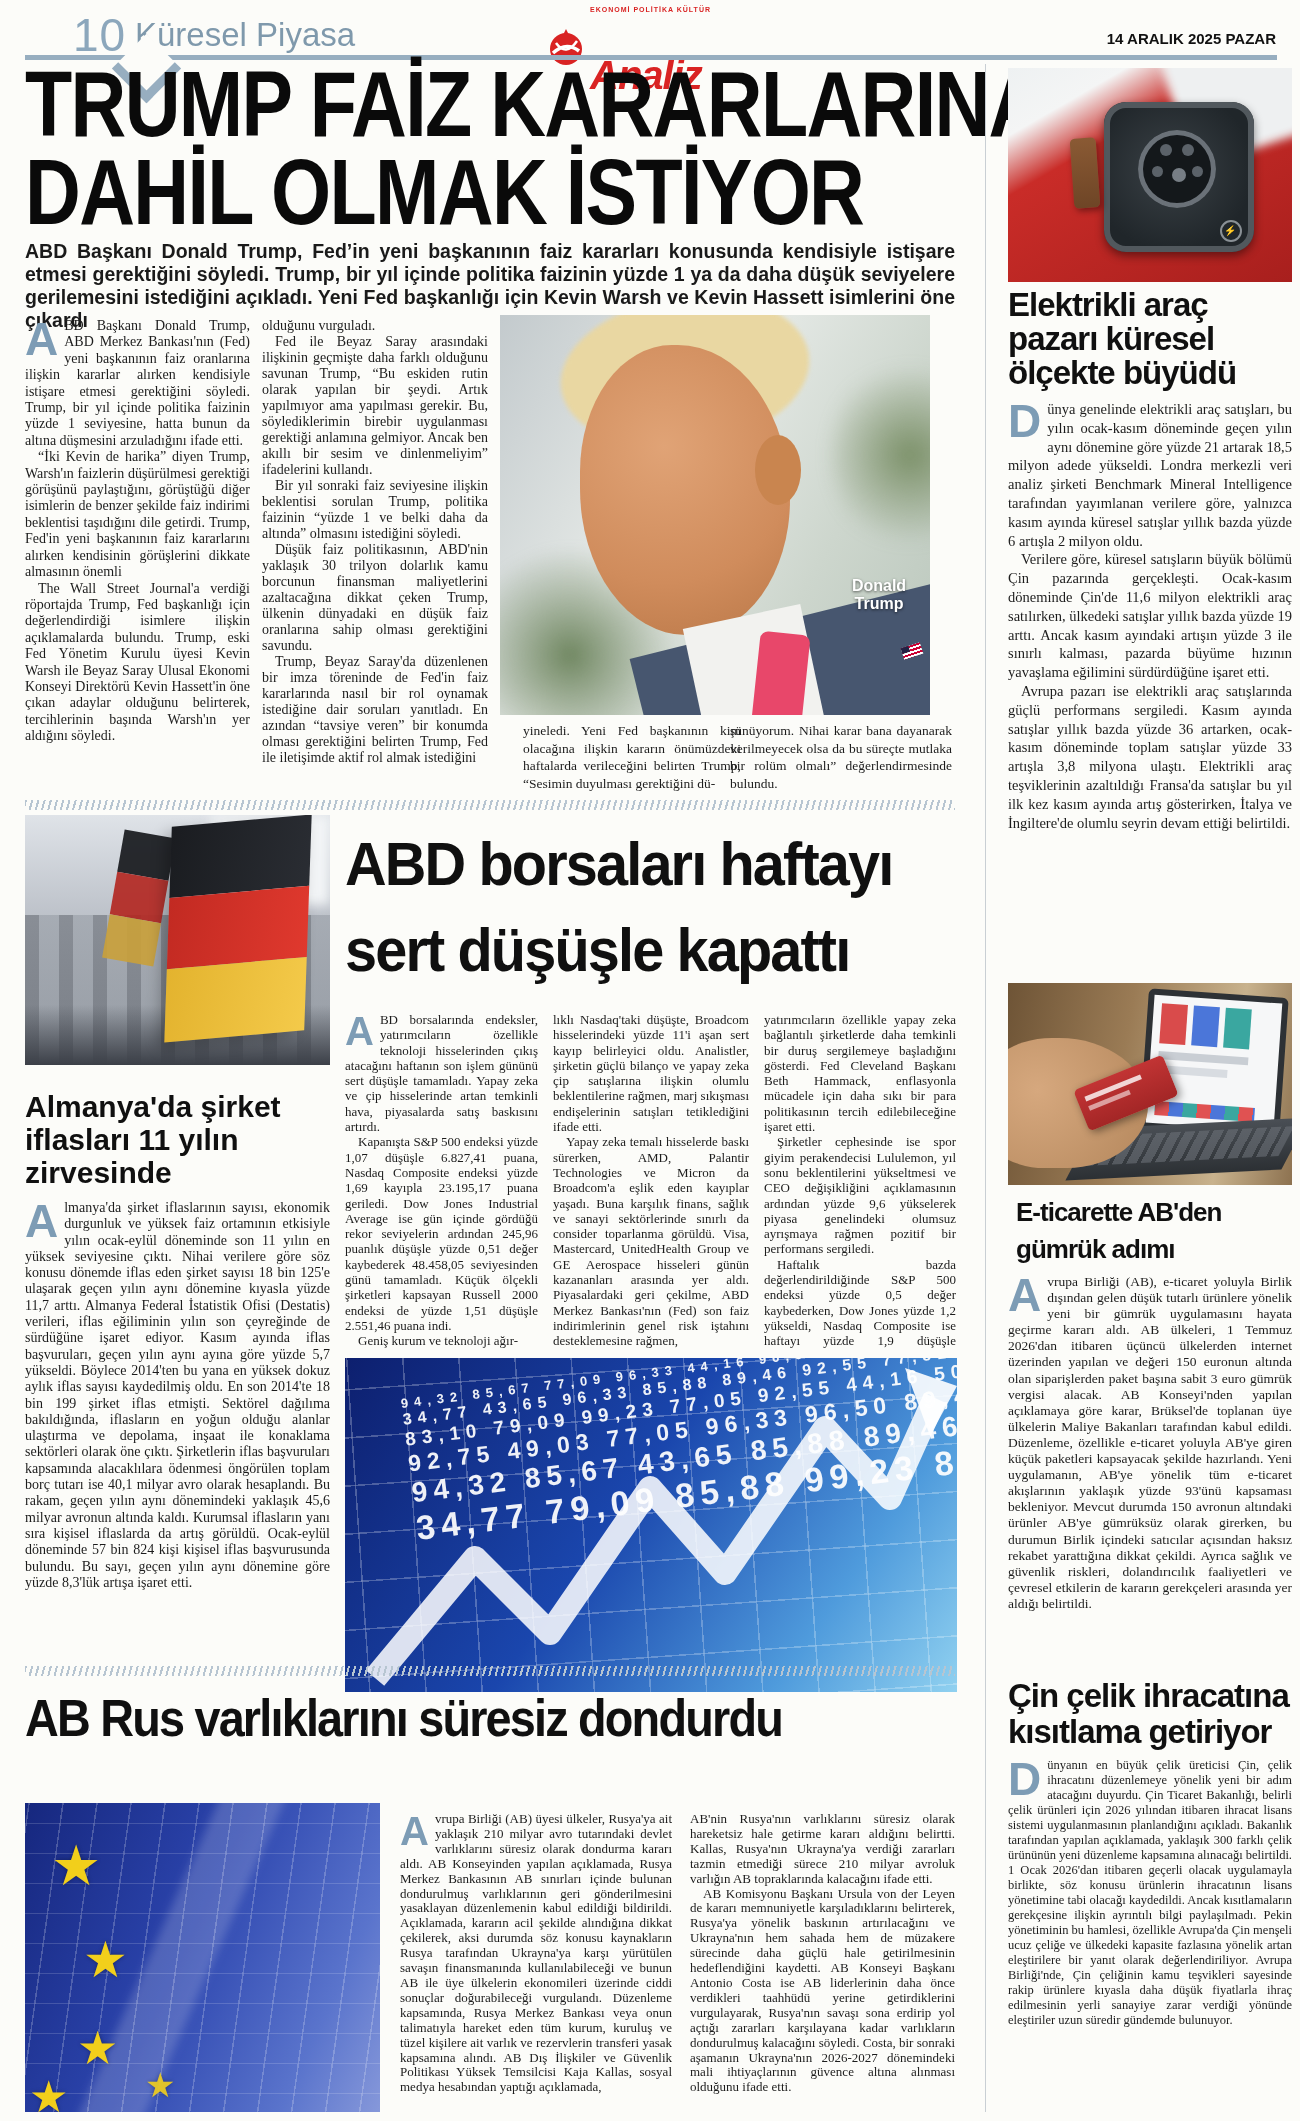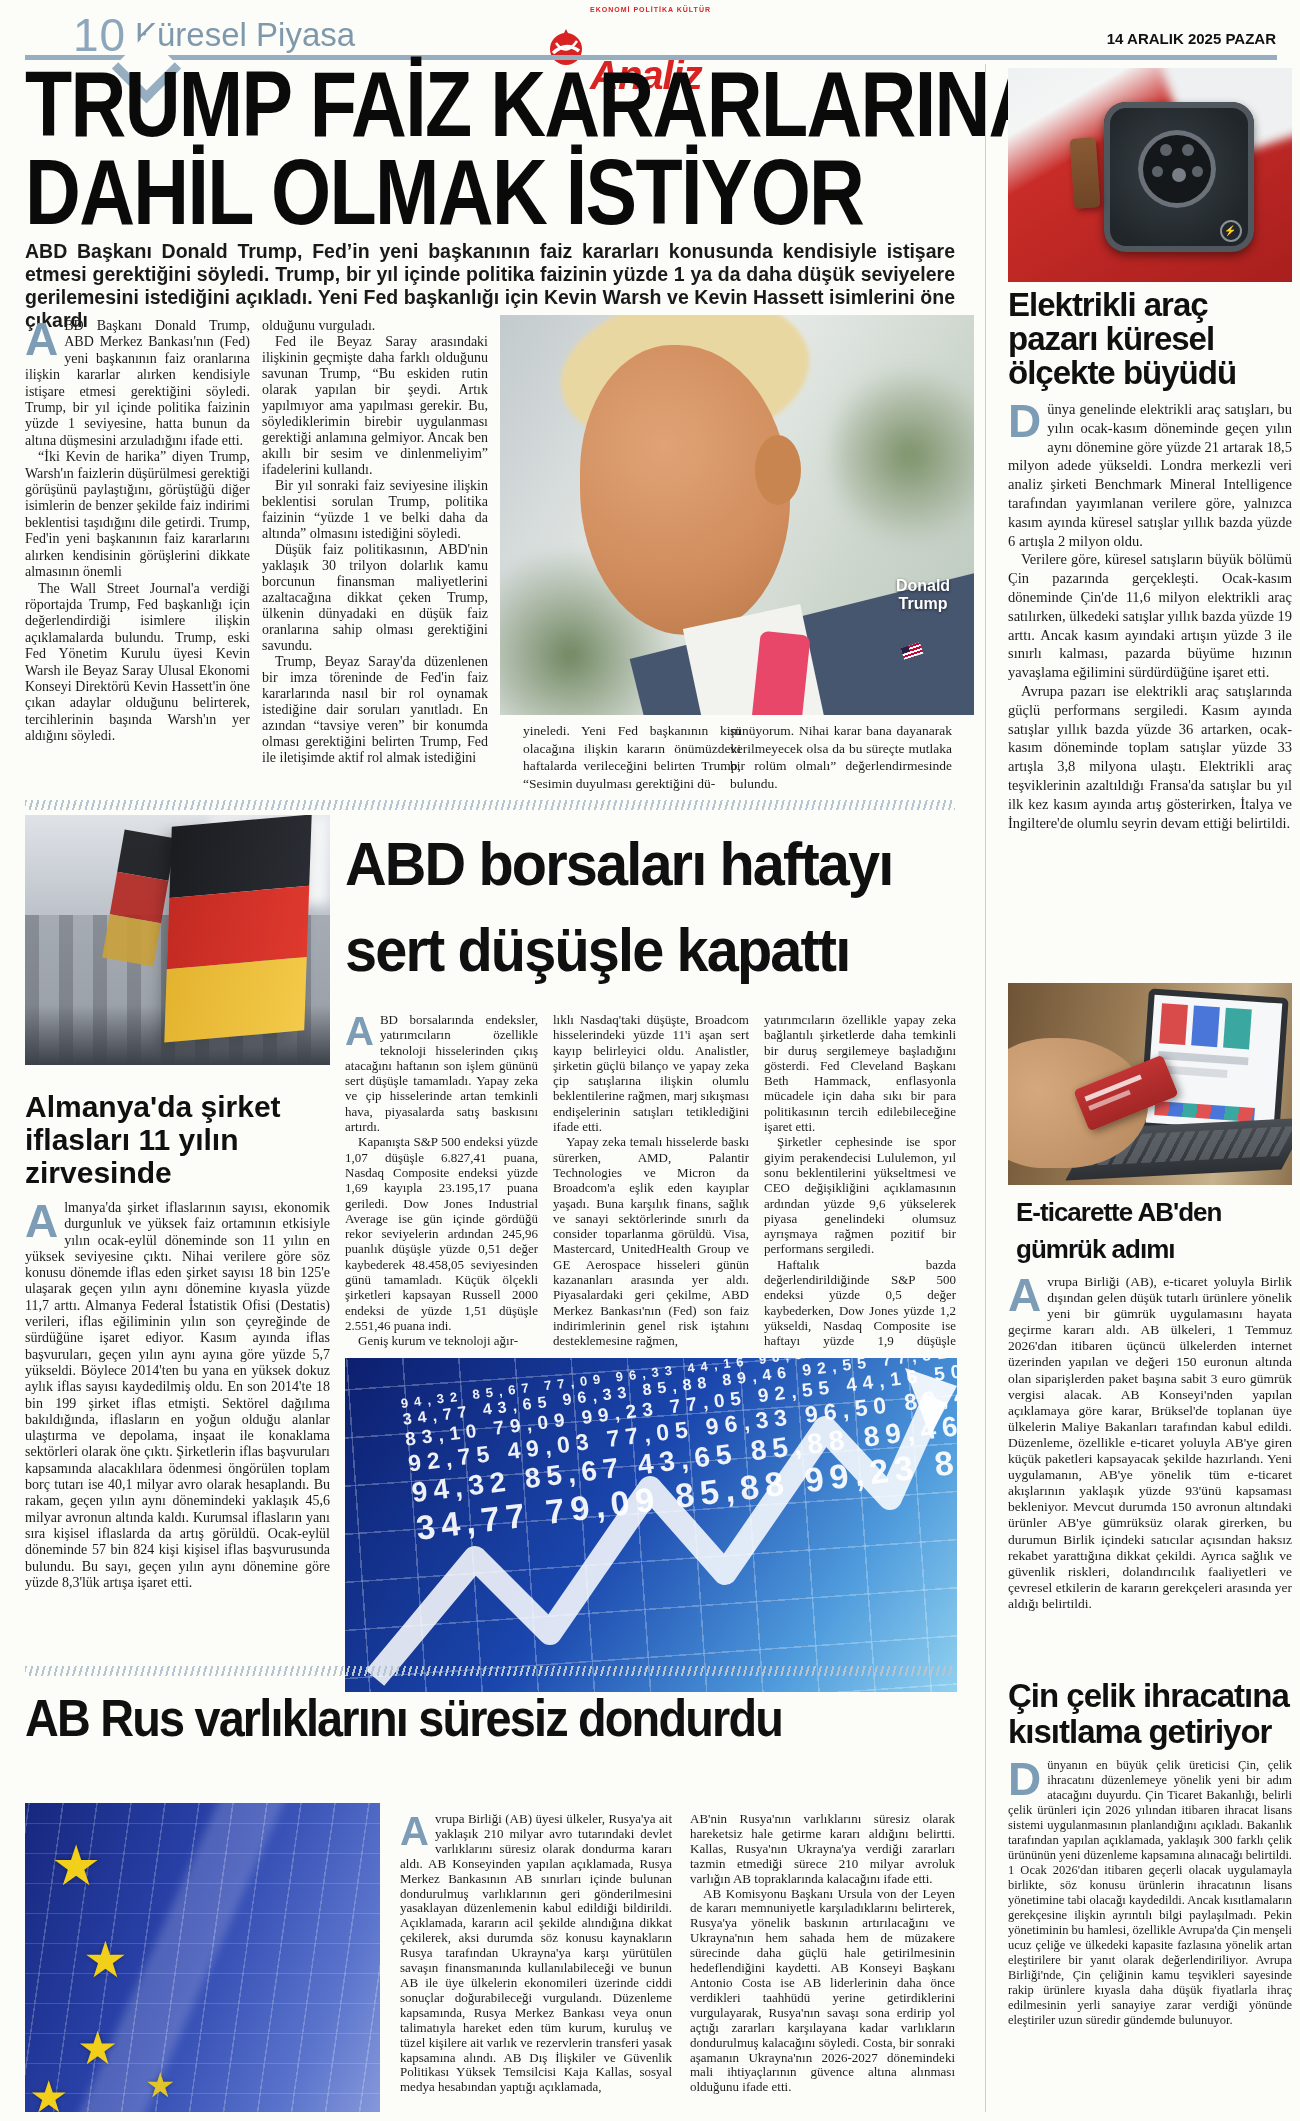--- a/index.html
+++ b/index.html
@@ -82,21 +82,21 @@
   </div>
 
   <div class="abs body-col" style="left:262px;top:318px;width:226px;height:478px;font-size:14px;line-height:16px;">
     <p class="ni">olduğunu vurguladı.</p>
     <p>Fed ile Beyaz Saray arasındaki ilişkinin geçmişte daha farklı olduğunu savunan Trump, “Bu eskiden rutin olarak yapılan bir şeydi. Artık yapılmıyor ama yapılması gerekir. Bu, söylediklerimin birebir uygulanması gerektiği anlamına gelmiyor. Ancak ben akıllı bir sesim ve dinlenmeliyim” ifadelerini kullandı.</p>
     <p>Bir yıl sonraki faiz seviyesine ilişkin beklentisi sorulan Trump, politika faizinin “yüzde 1 ve belki daha da altında” olmasını istediğini söyledi.</p>
     <p>Düşük faiz politikasının, ABD'nin yaklaşık 30 trilyon dolarlık kamu borcunun finansman maliyetlerini azaltacağına dikkat çeken Trump, ülkenin dünyadaki en düşük faiz oranlarına sahip olması gerektiğini savundu.</p>
     <p>Trump, Beyaz Saray'da düzenlenen bir imza töreninde de Fed'in faiz kararlarında nasıl bir rol oynamak istediğine dair soruları yanıtladı. En azından “tavsiye veren” bir konumda olması gerektiğini belirten Trump, Fed ile iletişimde aktif rol almak istediğini</p>
   </div>
 
-  <div class="abs photo" style="left:500px;top:315px;width:430px;height:400px;padding-left:44px;">
+  <div class="abs photo" style="left:500px;top:315px;width:430px;height:400px;">
     <div class="abs" style="left:0;top:0;width:100%;height:100%;
          background:linear-gradient(120deg,#c3cacd 0%,#e6eae7 40%,#cdd6cd 70%,#b9c6bb 100%);"></div>
     <div class="abs" style="left:-40px;top:230px;width:220px;height:220px;border-radius:50%;
          background:radial-gradient(circle,#6f8660 0%,rgba(111,134,96,0) 70%);filter:blur(6px);"></div>
     <div class="abs" style="left:330px;top:40px;width:160px;height:200px;border-radius:50%;
          background:radial-gradient(circle,#7b9068 0%,rgba(123,144,104,0) 70%);filter:blur(8px);"></div>
 
     <div class="abs" style="left:60px;top:-18px;width:250px;height:150px;border-radius:50%;
          background:#e9d7a2;transform:rotate(-8deg);filter:blur(2px);"></div>
 

